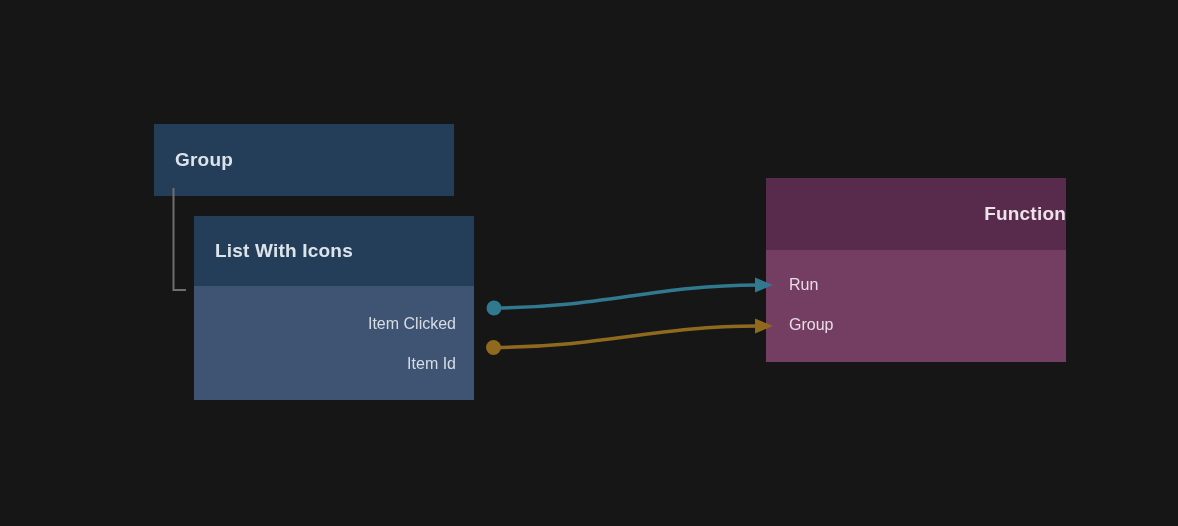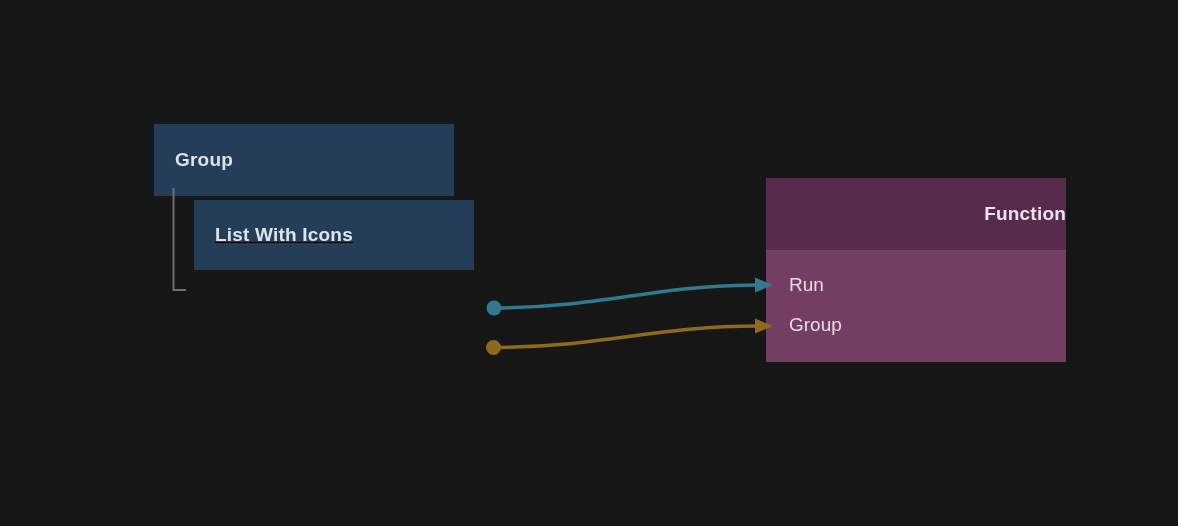--- a/index.html
+++ b/index.html
@@ -28,40 +28,40 @@
   .node-title {
     font-size: 19px;
     font-weight: bold;
     letter-spacing: 0.2px;
   }
   
   .group-node { left: 154px; top: 124px; width: 300px; height: 72px; }
   .group-node .node-header { height: 72px; }
   .group-node .node-title { color: #dde3ea; }
   
-  .list-node { left: 194px; top: 200px; width: 280px; height: 184px; text-decoration: underline; }
+  .list-node { left: 194px; top: 216px; width: 280px; height: 184px; }
   .list-node .node-header { height: 70px; }
   .list-node .node-title { color: #dde3ea; }
   .list-node .node-body { height: 114px; padding-top: 18px; box-sizing: border-box; }
   .list-node .port-label { color: #d8dde4; }
   
   .function-node { left: 766px; top: 178px; width: 300px; height: 184px; }
   .function-node .node-header { height: 72px; justify-content: flex-end; }
   .function-node .node-title { color: #ece3ea; }
   .function-node .node-body { height: 112px; padding-top: 15px; box-sizing: border-box; }
   .function-node .port-label { color: #e8dde6; }
 
   .port-row {
     height: 40px;
     display: flex;
     align-items: center;
   }
   .port-row.out { justify-content: flex-end; padding-right: 18px; }
   .port-row.in  { justify-content: flex-start; padding-left: 23px; }
-  .port-label { font-size: 19px; }
+  .port-label { font-size: 16px; }
 
   .overlay {
     position: absolute;
     left: 0;
     top: 0;
     pointer-events: none;
   }
 </style>
 </head>
 <body>
@@ -70,20 +70,28 @@
 
   <div class="node group-node">
     <div class="node-header" style="background-color: rgb(36, 62, 90);">
       <span class="node-title">Group</span>
     </div>
   </div>
 
   <div class="node list-node">
     <div class="node-header" style="background-color: rgb(36, 62, 90);">
       <span class="node-title">List With Icons</span>
+    </div>
+    <div class="node-body" style="background-color: rgb(62, 84, 114);">
+      <div class="port-row out">
+        <span class="port-label">Item Clicked</span>
+      </div>
+      <div class="port-row out">
+        <span class="port-label">Item Id</span>
+      </div>
     </div>
   </div>
 
   <div class="node function-node">
     <div class="node-header" style="background-color: rgb(88, 43, 77);">
       <span class="node-title">Function</span>
     </div>
     <div class="node-body" style="background-color: rgb(116, 62, 98);">
       <div class="port-row in">
         <span class="port-label">Run</span>

